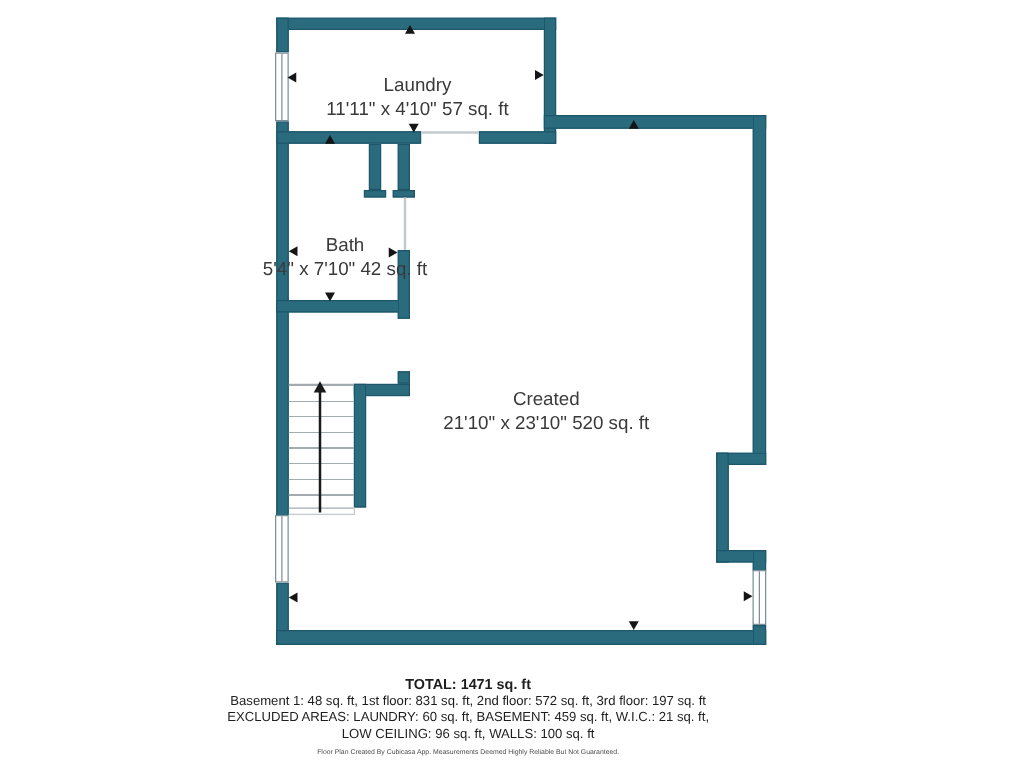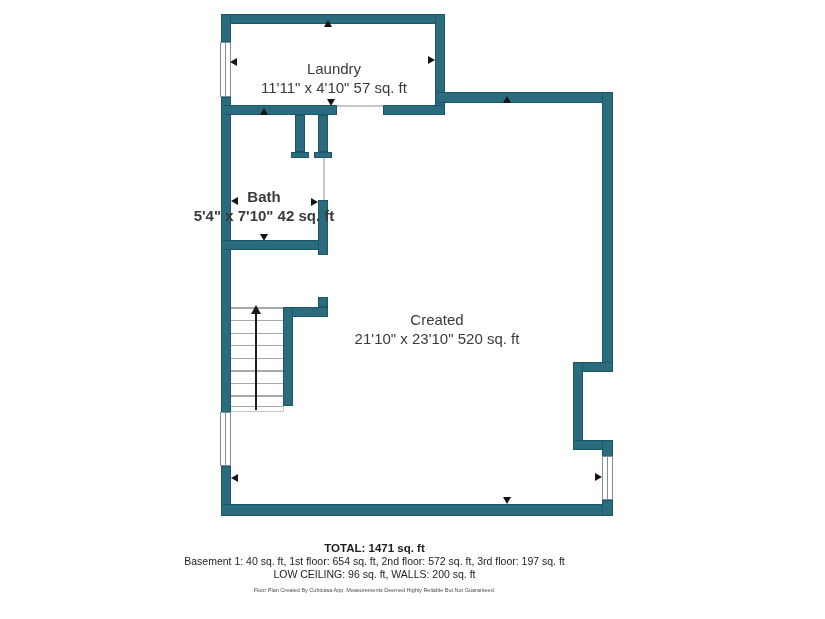--- a/index.html
+++ b/index.html
@@ -98,31 +98,32 @@
     <div class="mk mk-down" style="left:260px;top:234px;"></div>
     <div class="mk mk-up" style="left:503px;top:96px;"></div>
     <div class="mk mk-left" style="left:231px;top:474px;"></div>
     <div class="mk mk-right" style="left:595px;top:473px;"></div>
     <div class="mk mk-down" style="left:503px;top:497px;"></div>
 
     <div class="room-label" style="left:334px;top:59px;">
       <div>Laundry</div>
       <div>11'11" x 4'10" 57 sq. ft</div>
     </div>
-    <div class="room-label" style="left:264px;top:187px;font-weight:bold;">
+    <div class="room-label" style="left:276px;top:187px;">
       <div>Bath</div>
       <div>5'4" x 7'10" 42 sq. ft</div>
     </div>
     <div class="room-label" style="left:437px;top:310px;">
       <div>Created</div>
       <div>21'10" x 23'10" 520 sq. ft</div>
     </div>
   </div>
 
   <div class="footer">
     <div class="total">TOTAL: 1471 sq. ft</div>
-    <div class="line">Basement 1: 40 sq. ft, 1st floor: 654 sq. ft, 2nd floor: 572 sq. ft, 3rd floor: 197 sq. ft</div>
-    <div class="line">LOW CEILING: 96 sq. ft, WALLS: 200 sq. ft</div>
+    <div class="line">Basement 1: 48 sq. ft, 1st floor: 831 sq. ft, 2nd floor: 572 sq. ft, 3rd floor: 197 sq. ft</div>
+    <div class="line">EXCLUDED AREAS: LAUNDRY: 60 sq. ft, BASEMENT: 459 sq. ft, W.I.C.: 21 sq. ft,</div>
+    <div class="line">LOW CEILING: 96 sq. ft, WALLS: 100 sq. ft</div>
     <div class="disclaimer">Floor Plan Created By Cubicasa App. Measurements Deemed Highly Reliable But Not Guaranteed.</div>
   </div>
 
 
 </div>
 
 </body></html>

